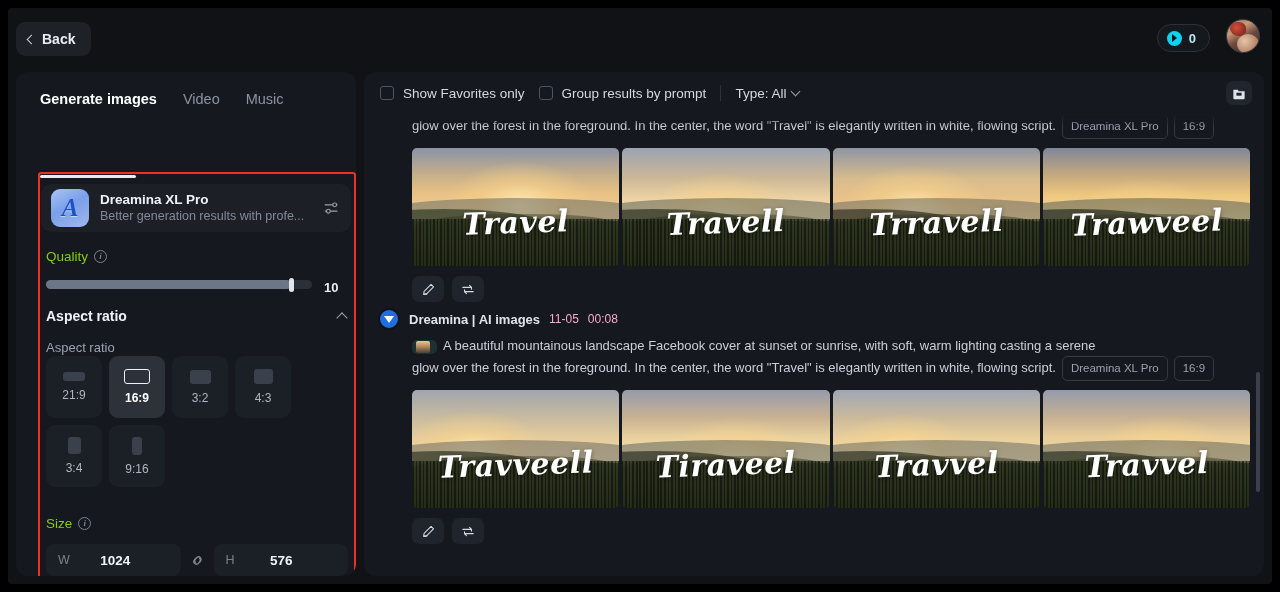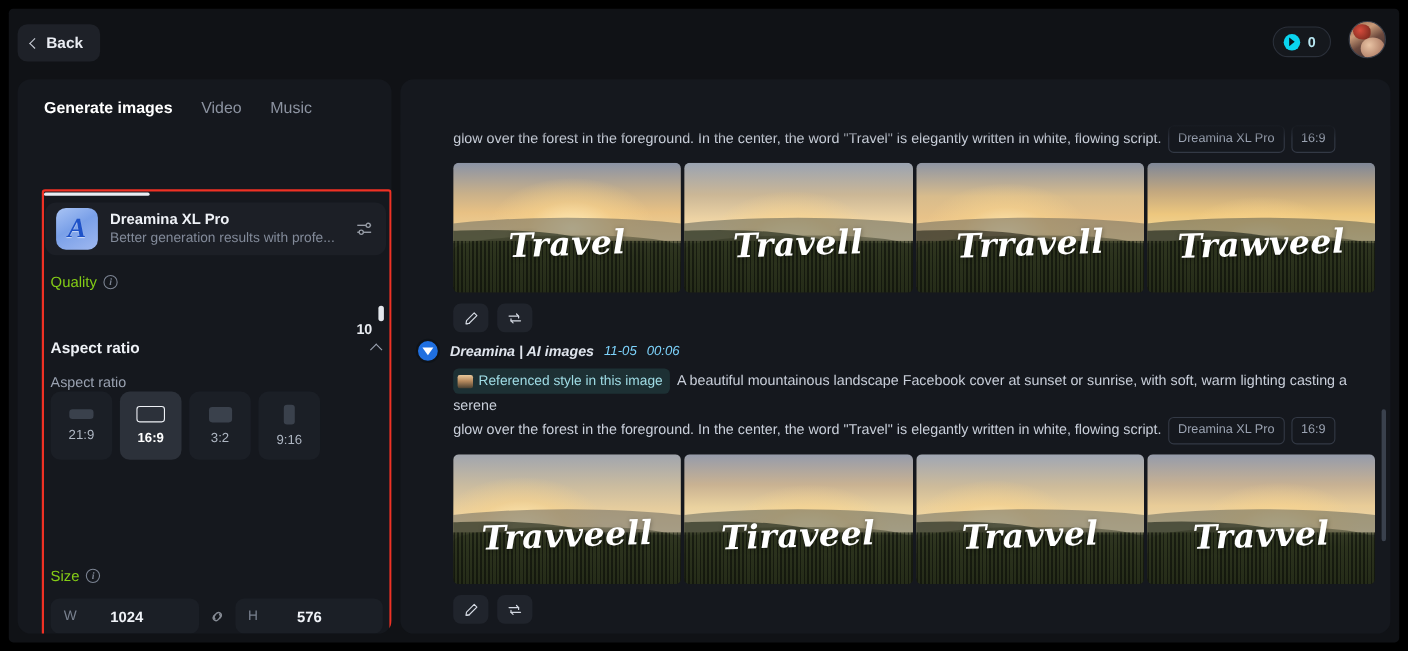--- a/index.html
+++ b/index.html
@@ -127,21 +127,21 @@
   .lbl-row { display: flex; align-items: center; gap: 6px; }
   .field-label { font-size: 13.5px; color: #84cc16; }
   .info-i {
     width: 13px; height: 13px; border-radius: 50%;
     border: 1.2px solid #7b8392; color: #7b8392;
     font-size: 9px; line-height: 11px; text-align: center;
     font-family: "Liberation Serif", serif; font-style: italic; font-weight: 700;
   }
 
   .quality-block { position: absolute; left: 30px; top: 177px; width: 300px; }
-  .slider-row { display: flex; align-items: flex-end; gap: 12px; margin-top: 16px; flex-direction: column; }
+  .slider-row { display: flex; align-items: flex-start; gap: 12px; margin-top: 16px; }
   .slider-track {
     flex: 1; height: 9px; border-radius: 5px; background: #2b3038; position: relative;
     cursor: pointer;
   }
   .slider-fill {
     position: absolute; left: 0; top: 0; height: 100%;
     background: #6b7686; border-radius: 5px;
   }
   .slider-knob {
     position: absolute; top: -2.5px; width: 5px; height: 14px;
@@ -215,34 +215,34 @@
     position: absolute; right: 12px; top: 9px;
     width: 26px; height: 24px; border-radius: 7px; background: #21252d;
     display: flex; align-items: center; justify-content: center; cursor: pointer;
   }
 
   .feed {
     position: absolute; left: 0; top: 42px; width: 100%; height: 462px;
     overflow: hidden; padding: 0 14px;
   }
   .group { position: relative; }
-  .msg-head { display: flex; align-items: center; gap: 9px; margin: 6px 0 5px 0; font-style: italic; }
+  .msg-head { display: flex; align-items: center; gap: 9px; margin: 6px 0 5px 0; }
   .dm-badge {
     width: 22px; height: 22px; border-radius: 50%;
     background: #1f6fe0; position: relative; flex: none;
     border: 2px solid #0f1318;
     display: flex; align-items: center; justify-content: center;
   }
   .dm-badge::after {
     content:""; width: 0; height: 0;
     border-left: 5px solid transparent; border-right: 5px solid transparent;
     border-top: 7px solid #ffffff; margin-top: 1px;
   }
   .msg-name { font-size: 13px; color: #dfe4ec; font-weight: 700; }
-  .msg-time { font-size: 12px; color: #7dd3fc; }
+  .msg-time { font-size: 12px; color: #f9a8d4; }
   .prompt-line {
     font-size: 13px; color: #c9cfda; line-height: 21px;
     padding-left: 34px; max-width: 860px;
   }
   .prompt-line.cont { padding-left: 34px; }
   .ref-chip {
     display: inline-flex; align-items: center; gap: 5px;
     background: #1d3034; color: #9fdbe4;
     border-radius: 5px; padding: 1px 7px 1px 4px;
     font-size: 12.5px; vertical-align: middle;
@@ -384,20 +384,28 @@
         </div>
         <div class="ratio-cell sel">
           <div class="ratio-shape" style="width: 26px; height: 15px;"></div>
           <div class="ratio-label">16:9</div>
         </div>
         <div class="ratio-cell">
           <div class="ratio-shape" style="width: 21px; height: 14px;"></div>
           <div class="ratio-label">3:2</div>
         </div>
         <div class="ratio-cell">
+          <div class="ratio-shape" style="width: 19px; height: 15px;"></div>
+          <div class="ratio-label">4:3</div>
+        </div>
+        <div class="ratio-cell">
+          <div class="ratio-shape" style="width: 13px; height: 17px;"></div>
+          <div class="ratio-label">3:4</div>
+        </div>
+        <div class="ratio-cell">
           <div class="ratio-shape" style="width: 10px; height: 18px;"></div>
           <div class="ratio-label">9:16</div>
         </div>
       </div>
 
     <div class="size-block">
       <div class="lbl-row">
         <span class="field-label">Size</span>
         <span class="info-i">i</span>
       </div>
@@ -415,20 +423,41 @@
           <span class="size-val">576</span>
         </div>
       </div>
     </div>
 
     <div class="redbox"></div>
   </div>
 
   <div class="right-panel">
 
+    <div class="filters">
+      <div class="fl-item">
+        <span class="cbox"></span>
+        <span class="fl-text">Show Favorites only</span>
+      </div>
+      <div class="fl-item">
+        <span class="cbox"></span>
+        <span class="fl-text">Group results by prompt</span>
+      </div>
+      <div class="fl-div"></div>
+      <div class="type-sel">
+        <span class="fl-text">Type: All</span>
+        <span class="chev-dn"></span>
+      </div>
+      <div class="archive-btn">
+        <svg width="14" height="13" viewBox="0 0 16 15">
+          <path d="M1.5 3.2h5l1.3 1.6h6.7v8.2a1 1 0 0 1-1 1H2.5a1 1 0 0 1-1-1V3.2z" fill="#dfe4ec"></path>
+          <rect x="5" y="6.6" width="6" height="3.4" fill="#21252d"></rect>
+        </svg>
+      </div>
+    </div>
     <div class="fade-top"></div>
 
     <div class="feed" id="feed">
         <div class="group">
           <div class="prompt-line"><span>glow over the forest in the foreground. In the center, the word "Travel" is elegantly written in white, flowing script.</span><span class="tag-pill">Dreamina XL Pro</span><span class="tag-pill">16:9</span></div>
           <div class="img-row">
             <div class="gen-img">
               <div class="sky" style="background: linear-gradient(rgb(138, 147, 166) 0%, rgb(200, 176, 138) 38%, rgb(232, 193, 132) 62%, rgb(242, 215, 160) 100%); height: 62%;"></div>
               <div class="sun" style="left: 52%; top: 12%; margin-left: -75px;"></div>
               <div class="ridge" style="height: 40px; top: 42%; background: rgb(106, 106, 94); opacity: 0.55; border-radius: 50% 50% 0px 0px;"></div>
@@ -478,25 +507,24 @@
                 <path d="M12 5v2M4 10V8" fill="none" stroke="#d4d9e2" stroke-width="1.3" stroke-linecap="round"></path>
               </svg>
             </div>
           </div>
         </div>
         <div class="group">
           <div class="msg-head">
             <span class="dm-badge"></span>
             <span class="msg-name">Dreamina | AI images</span>
             <span class="msg-time">11-05</span>
-            <span class="msg-time">00:06</span>
+            <span class="msg-time">00:08</span>
           </div>
           <div class="prompt-line"><span class="ref-chip">
               <span class="ref-thumb"></span>
-              <span>Referenced style in this image</span>
             </span><span> A beautiful mountainous landscape Facebook cover at sunset or sunrise, with soft, warm lighting casting a serene</span></div>
           <div class="prompt-line cont"><span>glow over the forest in the foreground. In the center, the word "Travel" is elegantly written in white, flowing script.</span><span class="tag-pill">Dreamina XL Pro</span><span class="tag-pill">16:9</span></div>
           <div class="img-row">
             <div class="gen-img">
               <div class="sky" style="background: linear-gradient(rgb(160, 165, 174) 0%, rgb(203, 188, 159) 40%, rgb(230, 205, 158) 68%, rgb(240, 221, 180) 100%); height: 62%;"></div>
               <div class="sun" style="left: 30%; top: 18%; margin-left: -75px;"></div>
               <div class="ridge" style="height: 40px; top: 42%; background: rgb(107, 106, 96); opacity: 0.55; border-radius: 50% 50% 0px 0px;"></div>
               <div class="ridge" style="height: 52px; top: 52%; left: -45%; width: 120%; background: rgb(62, 66, 48); opacity: 0.8; border-radius: 50% 50% 0px 0px;"></div>
               <div class="fg"></div>
               <div class="trees"></div>

